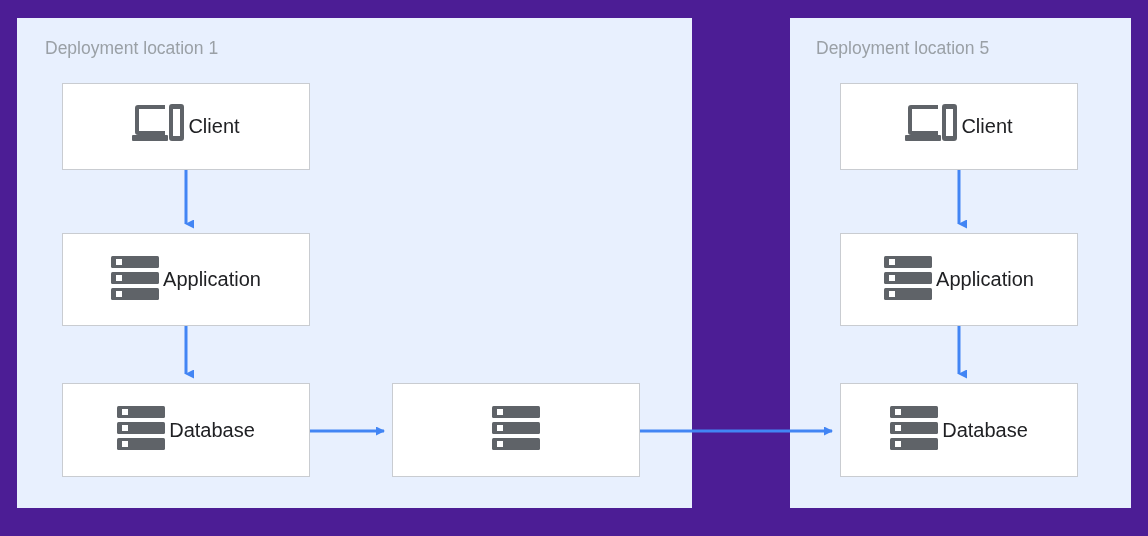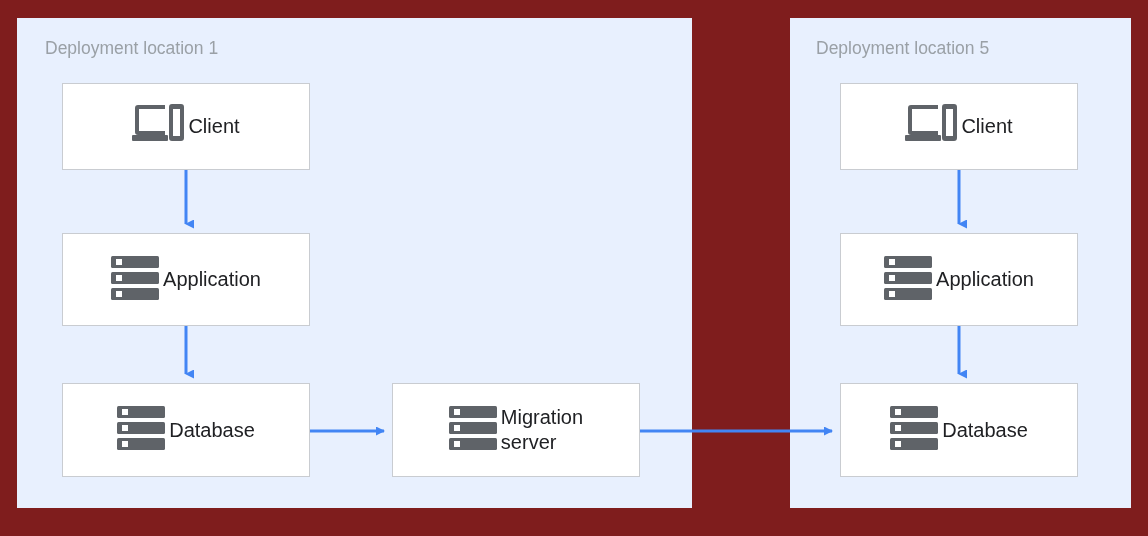--- a/index.html
+++ b/index.html
@@ -10,21 +10,21 @@
     width: 1148px;
     height: 536px;
     background: #ffffff;
     font-family: "Liberation Sans", sans-serif;
     overflow: hidden;
   }
   #canvas {
     position: relative;
     width: 1148px;
     height: 536px;
-    background: #7f1d1d;
+    background: #4c1d95;
   }
 
   
   .zone {
     position: absolute;
     background: #e8f0fe;
   }
   #zone-1 { left: 17px;  top: 18px; width: 675px; height: 490px; }
   #zone-2 { left: 790px; top: 18px; width: 341px; height: 490px; }
 
@@ -161,22 +161,20 @@
     <span class="icon">
       <svg width="48" height="46" viewBox="0 0 48 46">
         <rect x="0" y="1" width="48" height="12" rx="1.5" fill="#5f6368"></rect>
         <rect x="0" y="17" width="48" height="12" rx="1.5" fill="#5f6368"></rect>
         <rect x="0" y="33" width="48" height="12" rx="1.5" fill="#5f6368"></rect>
         <rect x="5" y="4" width="6" height="6" fill="#ffffff"></rect>
         <rect x="5" y="20" width="6" height="6" fill="#ffffff"></rect>
         <rect x="5" y="36" width="6" height="6" fill="#ffffff"></rect>
       </svg>
     </span>
-    <span class="node-label">Migration
-server</span>
   </div>
 
   <div class="node" id="node-client-2">
     <span class="icon">
       <svg width="52" height="46" viewBox="0 0 52 46">
         <path d="M6,3 h27 v4 h-26 v22 h26 v4 h-27 a3,3 0 0 1 -3,-3 v-24 a3,3 0 0 1 3,-3 z" fill="#5f6368"></path>
         <rect x="0" y="33" width="36" height="6" rx="1" fill="#5f6368"></rect>
         <path d="M40,2 h9 a3,3 0 0 1 3,3 v31 a3,3 0 0 1 -3,3 h-9 a3,3 0 0 1 -3,-3 v-31 a3,3 0 0 1 3,-3 z
                  M41,7 h7 v27 h-7 z" fill="#5f6368" fill-rule="evenodd"></path>
       </svg>

